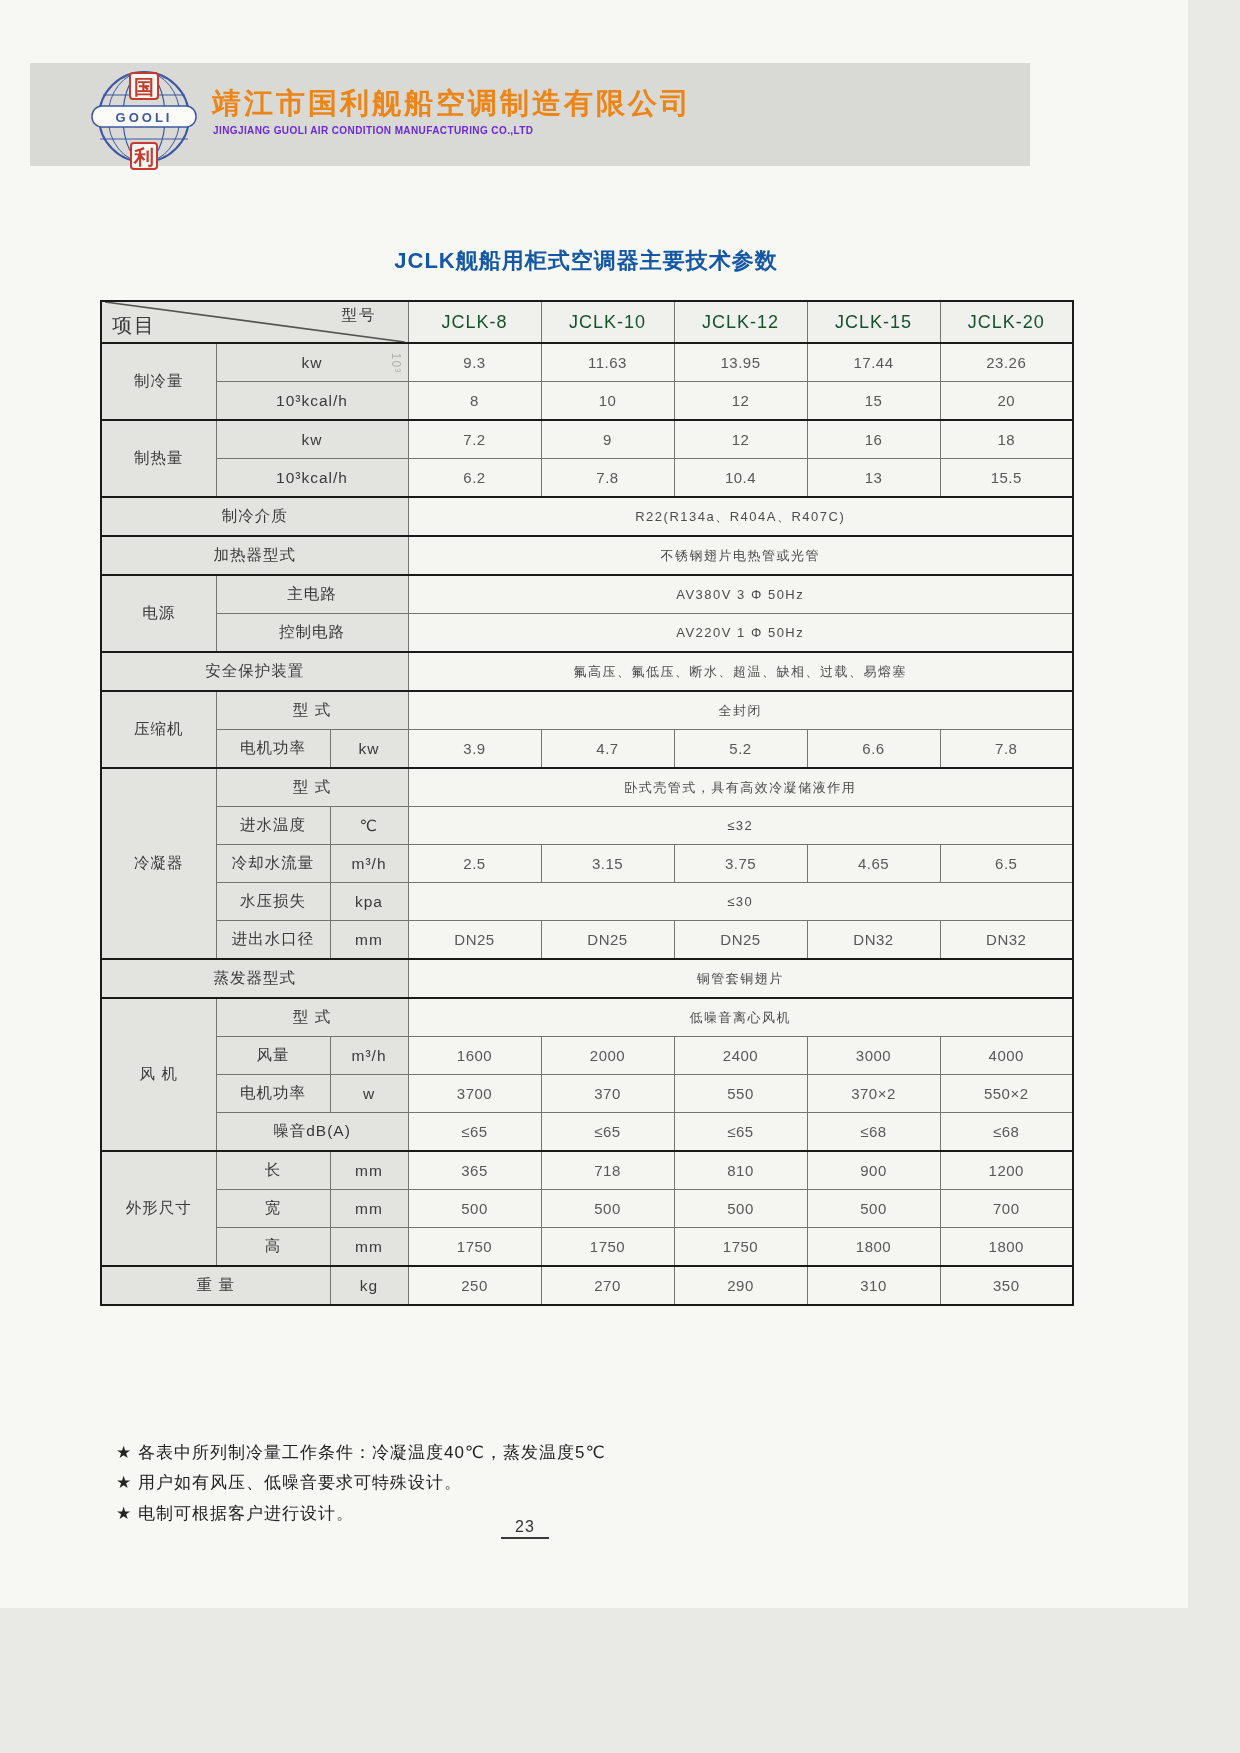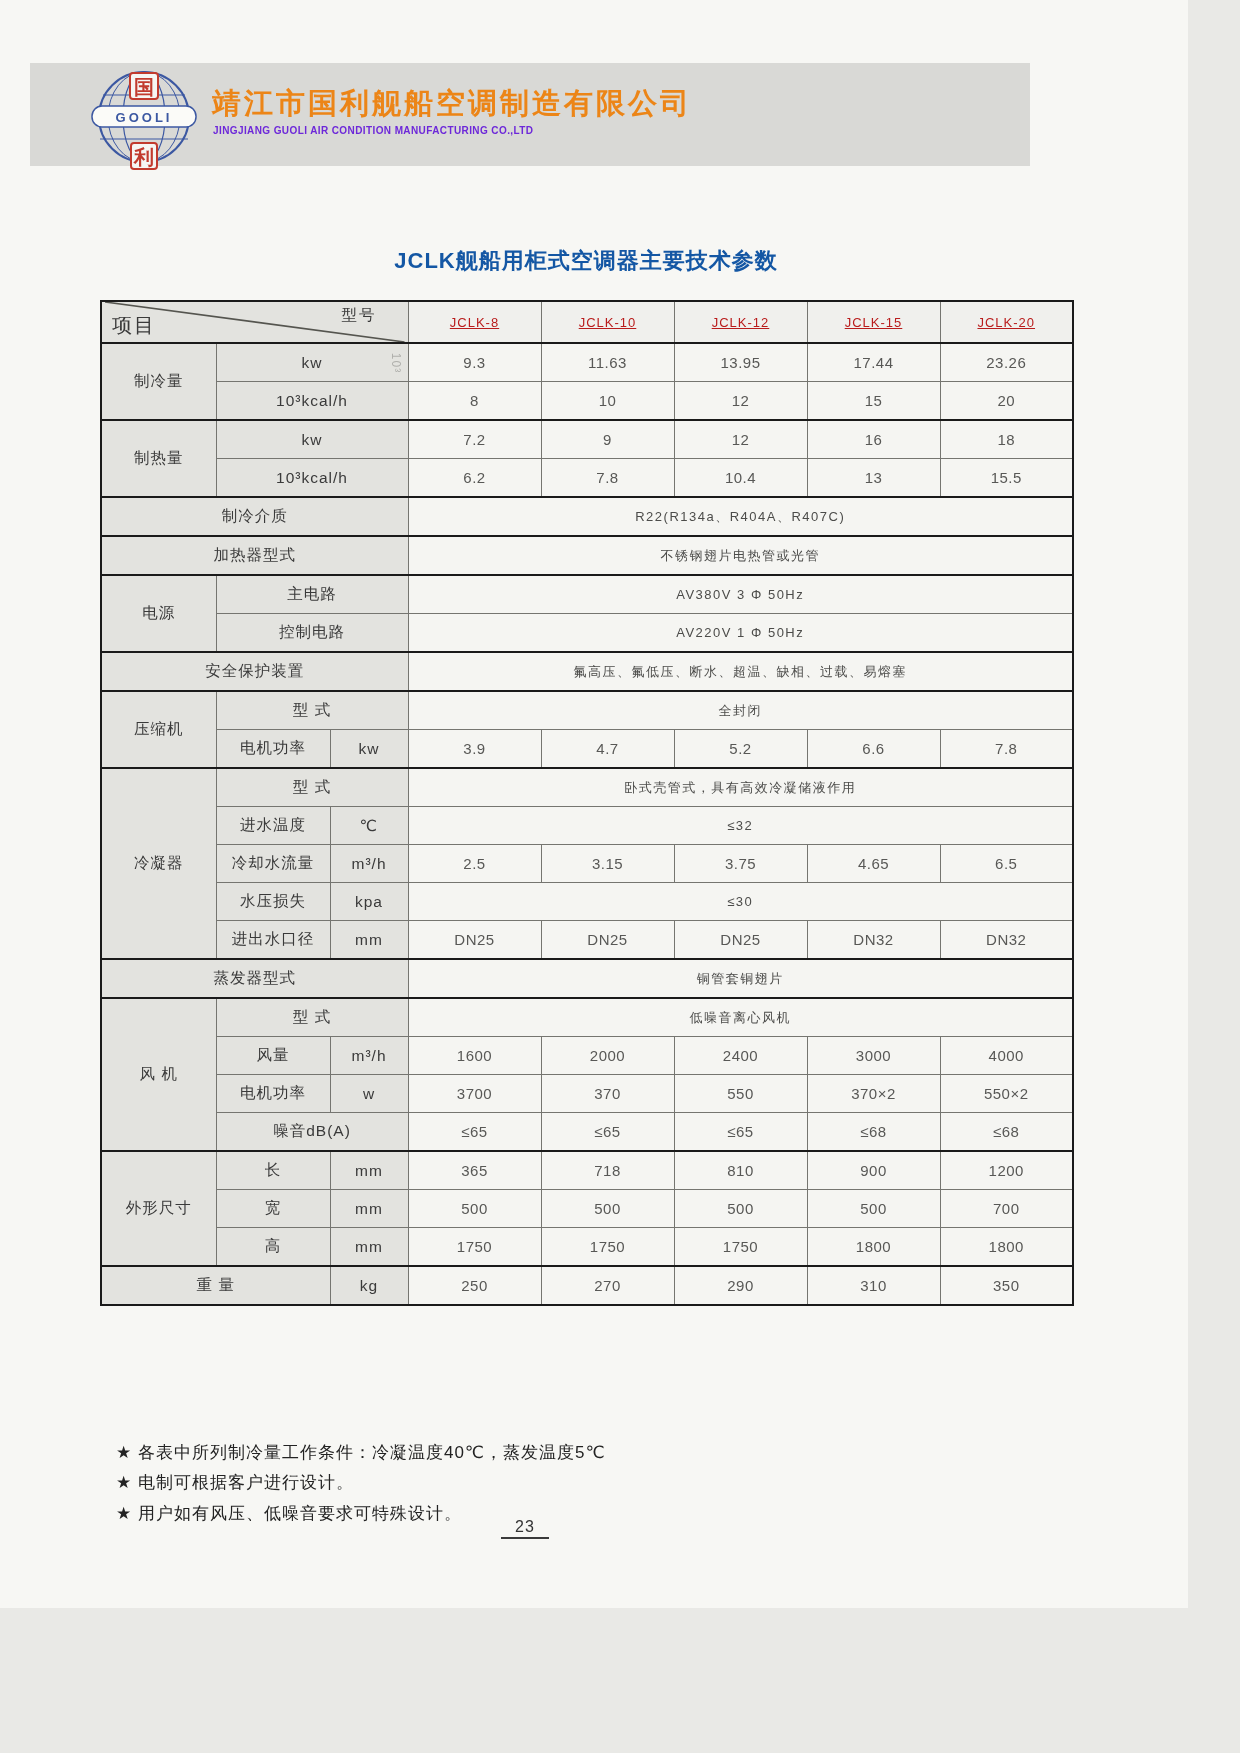--- a/index.html
+++ b/index.html
@@ -23,21 +23,21 @@
   table.spec{border-collapse:collapse;table-layout:fixed;width:972px;border:2px solid #1a1a1a;
              background:#f4f4f1;}
   table.spec th,table.spec td{border:1px solid #757570;padding:0 3px;text-align:center;
              vertical-align:middle;overflow:hidden;position:relative;}
   table.spec thead th{height:40px;border-bottom:2px solid #1a1a1a;}
   table.spec tbody td{height:37px;}
   tr.tk td{border-top:2px solid #1a1a1a;}
   td.lbl{background:#e3e3df;color:#3a3a3a;font-size:15.5px;letter-spacing:1px;}
   td.val{background:#f5f5f2;color:#585856;font-size:15px;letter-spacing:0.5px;}
   td.mval{background:#f5f5f2;color:#4c4c4a;font-size:13px;letter-spacing:1.5px;}
-  th.model{background:#f0f0ed;color:#b91c1c;font-size:13px;font-weight:normal;letter-spacing:1px;text-decoration:underline;}
+  th.model{background:#f0f0ed;color:#14532d;font-size:18px;font-weight:normal;letter-spacing:1px;}
   th.corner{background:#e3e3df;padding:0;font-family:Liberation Mono, monospace;}
   .corner-box{position:relative;width:100%;height:40px;}
   .corner-box svg{position:absolute;left:0;top:0;width:100%;height:100%;}
   .c-top{position:absolute;right:28px;top:3px;font-size:15.5px;color:#3a3a3a;letter-spacing:2px;font-weight:normal;}
   .c-bot{position:absolute;left:7px;bottom:3px;font-size:20px;color:#3a3a3a;letter-spacing:2px;font-weight:normal;}
   .ghost{position:absolute;right:1px;top:50%;transform:translateY(-50%) rotate(90deg);
          font-size:12px;color:#9a9a96;opacity:0.7;letter-spacing:1px;}
   
   .notes{position:absolute;left:103px;top:1438px;font-size:17px;color:#232323;
          line-height:1.78;letter-spacing:1px;font-weight:500;}
@@ -279,21 +279,21 @@
             <td class="val"><span>290</span></td>
             <td class="val"><span>310</span></td>
             <td class="val"><span>350</span></td>
           </tr>
         </tbody>
     </table>
   </div>
 
   <div class="notes">
     <div class="note-line">★ 各表中所列制冷量工作条件：冷凝温度40℃，蒸发温度5℃</div>
+    <div class="note-line">★ 用户如有风压、低噪音要求可特殊设计。</div>
     <div class="note-line">★ 电制可根据客户进行设计。</div>
-    <div class="note-line">★ 用户如有风压、低噪音要求可特殊设计。</div>
   </div>
 
   <div class="pageno">
     <span>23</span>
   </div>
 
 </div>
 
 </body></html>

